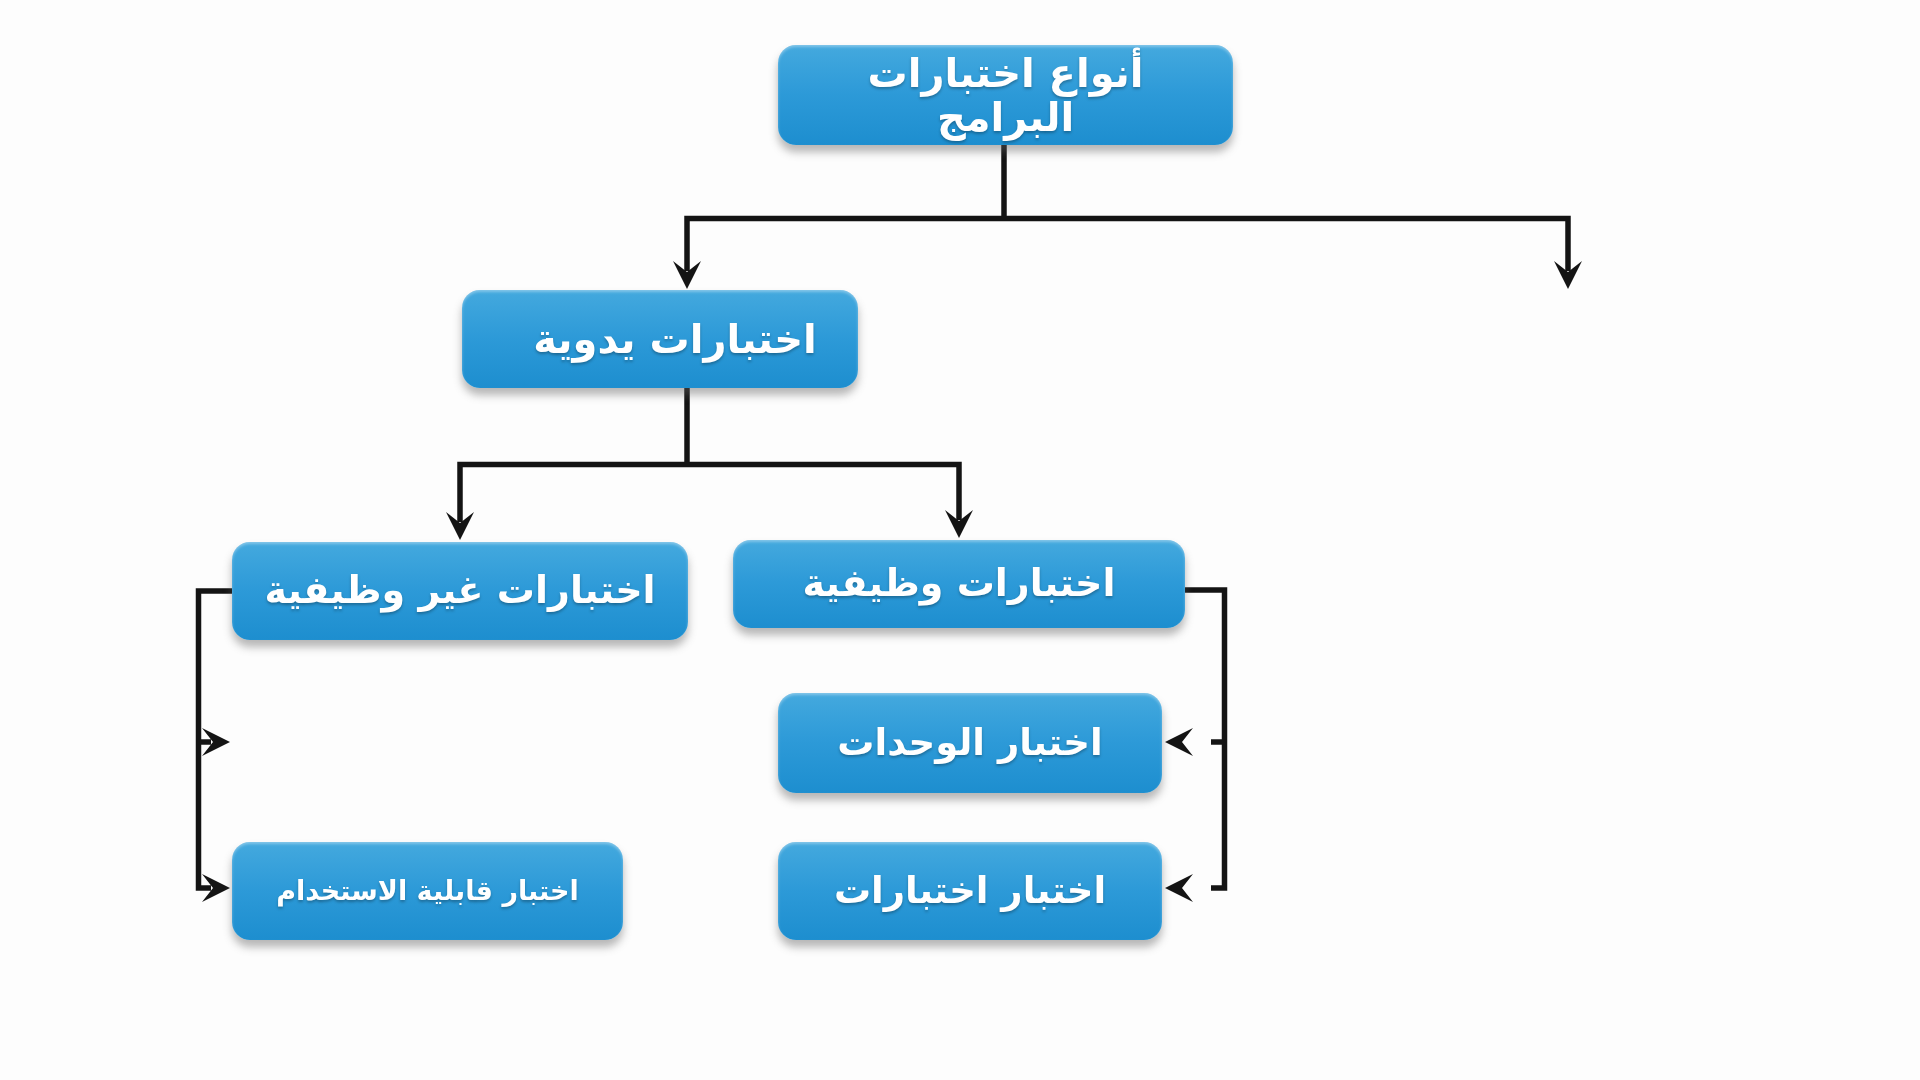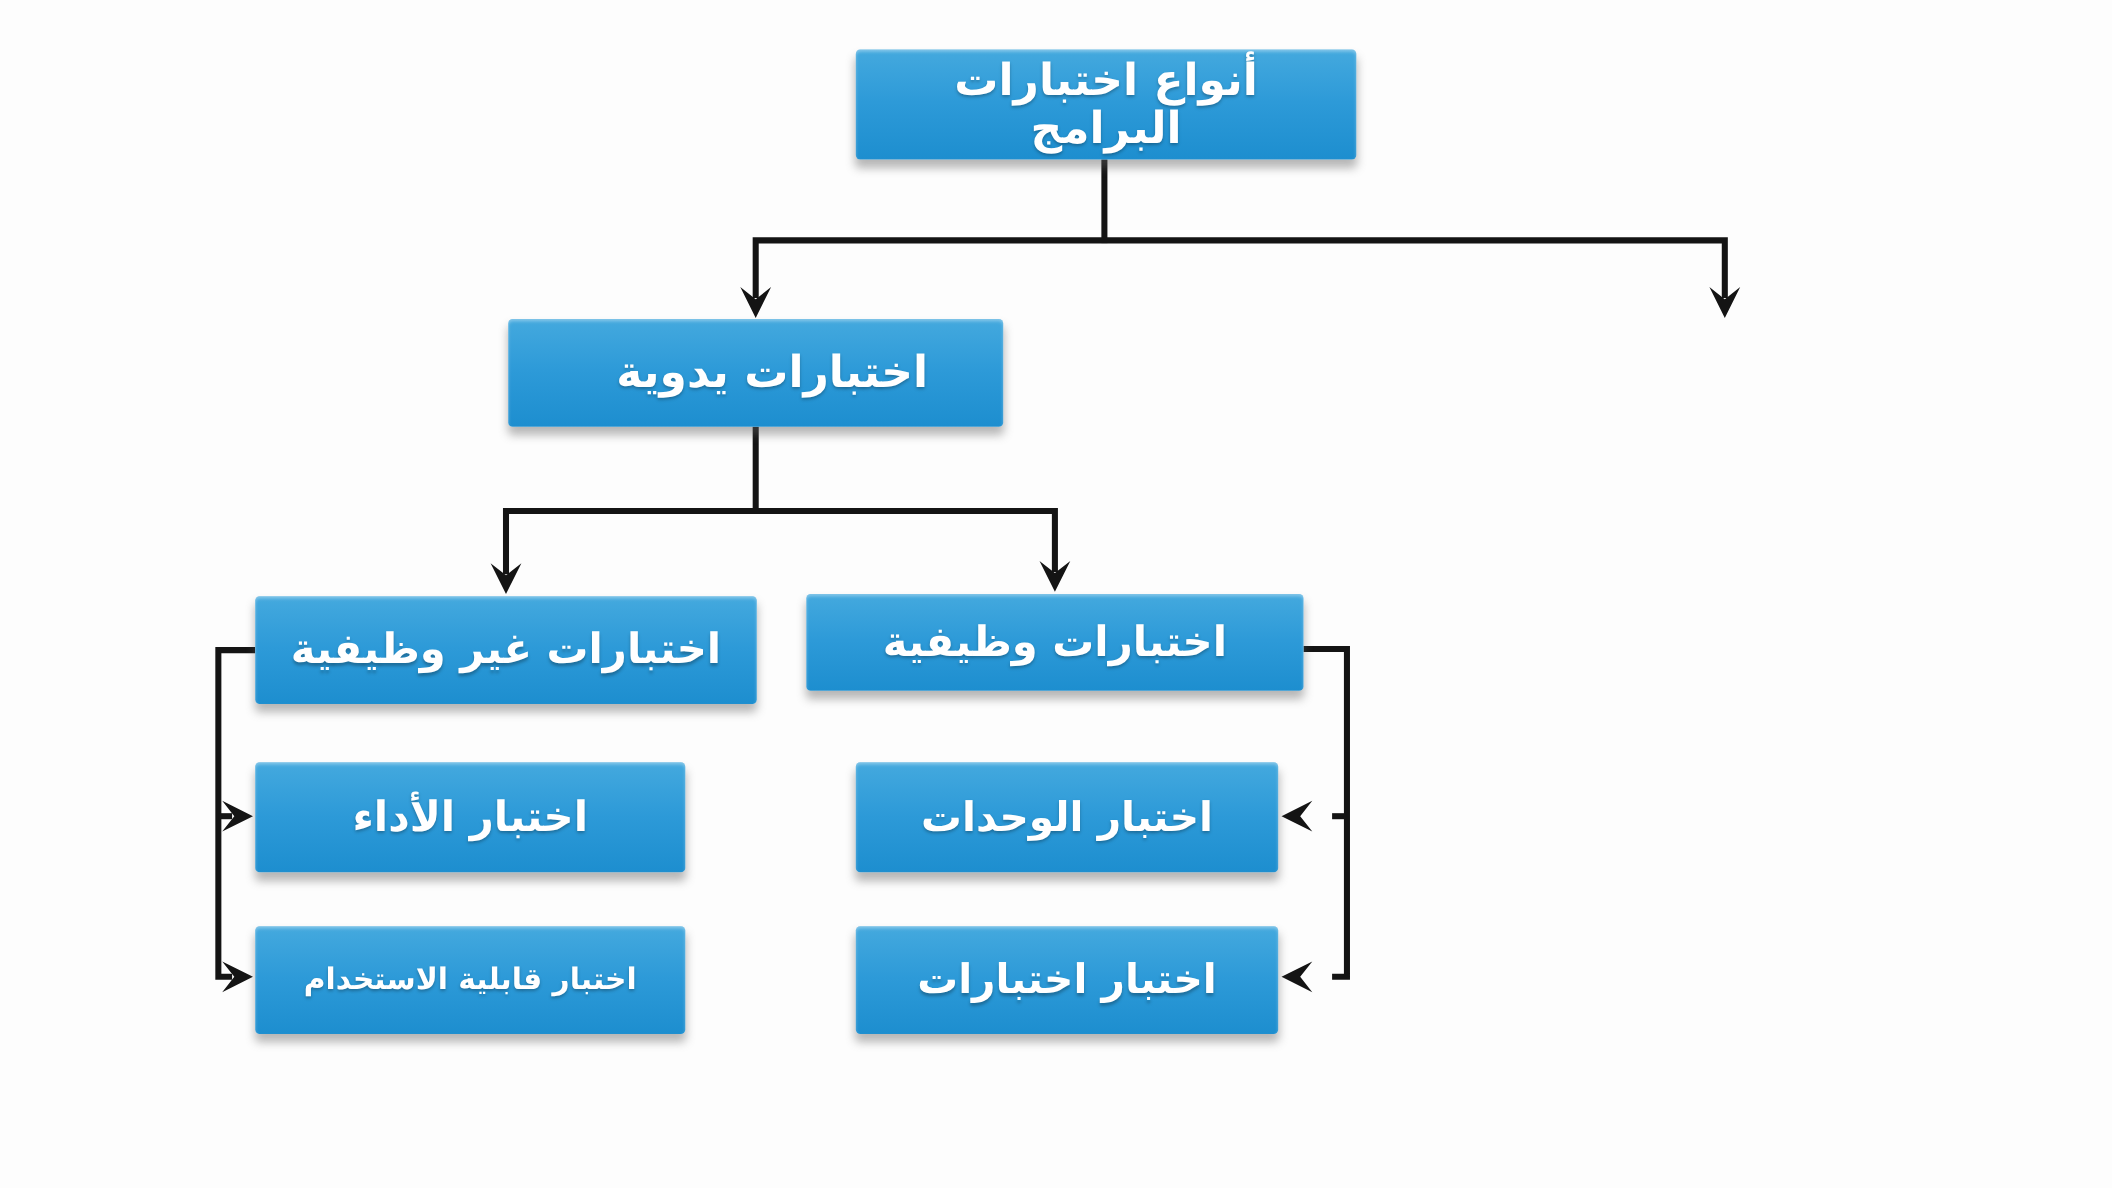--- a/index.html
+++ b/index.html
@@ -43,28 +43,28 @@
     position:absolute;
     display:flex;
     align-items:center;
     justify-content:center;
     box-sizing:border-box;
     direction:rtl;
     text-align:center;
     color:var(--text);
     font-weight:bold;
     background:linear-gradient(180deg,var(--box-top) 0%,var(--box-mid) 48%,var(--box-bottom) 100%);
-    border-radius:4px;
+    border-radius:18px;
     box-shadow:0 7px 9px rgba(95,95,95,0.45), inset 0 2px 3px rgba(255,255,255,0.35);
     text-shadow:0 2px 3px rgba(0,0,0,0.28);
     padding:0 14px;
     line-height:1.1;
   }
   .node-root        {left:778px;  top:45px;  width:455px; height:100px; font-size:40px;}
-  .node-manual      {left:462px;  top:290px; width:450px; height:98px;  font-size:40px;padding-left:44px;}
+  .node-manual      {left:462px;  top:290px; width:396px; height:98px;  font-size:40px;padding-left:44px;}
   .node-automated   {left:1343px; top:290px; width:450px; height:100px; font-size:40px;}
   .node-nonfunc     {left:232px;  top:542px; width:456px; height:98px;  font-size:38px;text-align:right;}
   .node-func        {left:733px;  top:540px; width:452px; height:88px; font-size:38px;}
   .node-performance {left:232px;  top:693px; width:391px; height:100px; font-size:38px;}
   .node-usability   {left:232px;  top:842px; width:391px; height:98px;  font-size:27px;}
   .node-unit        {left:778px;  top:693px; width:384px; height:100px; font-size:37px;}
   .node-integration {left:778px;  top:842px; width:384px; height:98px;  font-size:37px;}
 </style>
 </head>
 <body>
@@ -96,21 +96,20 @@
 
   <div class="node node-root">أنواع اختبارات البرامج</div>
 
   <div class="node node-manual">اختبارات يدوية</div>
 
 
   <div class="node node-nonfunc">اختبارات غير وظيفية</div>
 
   <div class="node node-func">اختبارات وظيفية</div>
 
-  <div class="node node-performance">اختبار الأداء</div>
 
   <div class="node node-usability">اختبار قابلية الاستخدام</div>
 
   <div class="node node-unit">اختبار الوحدات</div>
 
   <div class="node node-integration">اختبار اختبارات</div>
 
 </div>
 
 </body></html>

